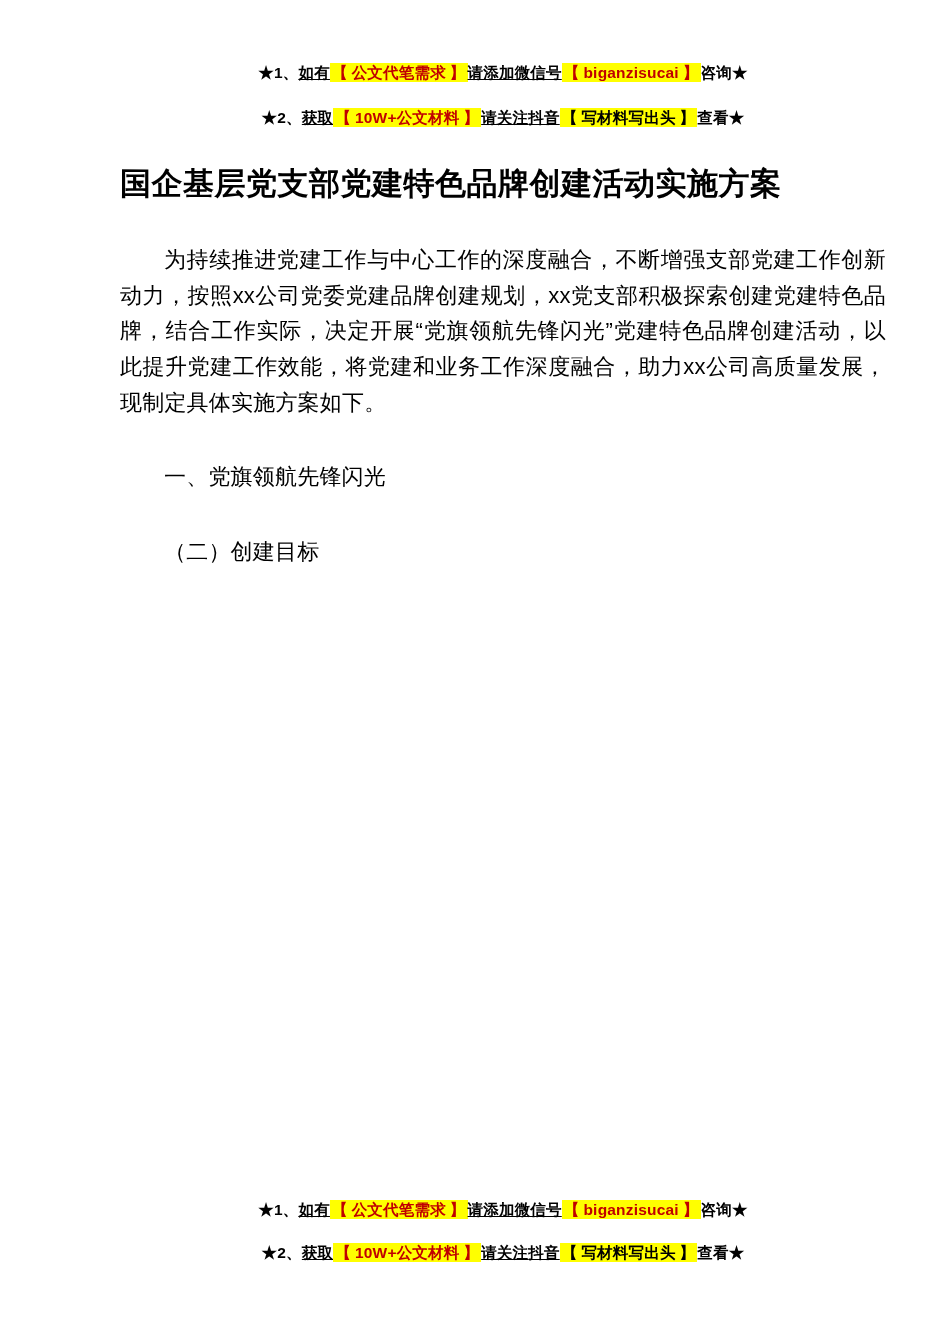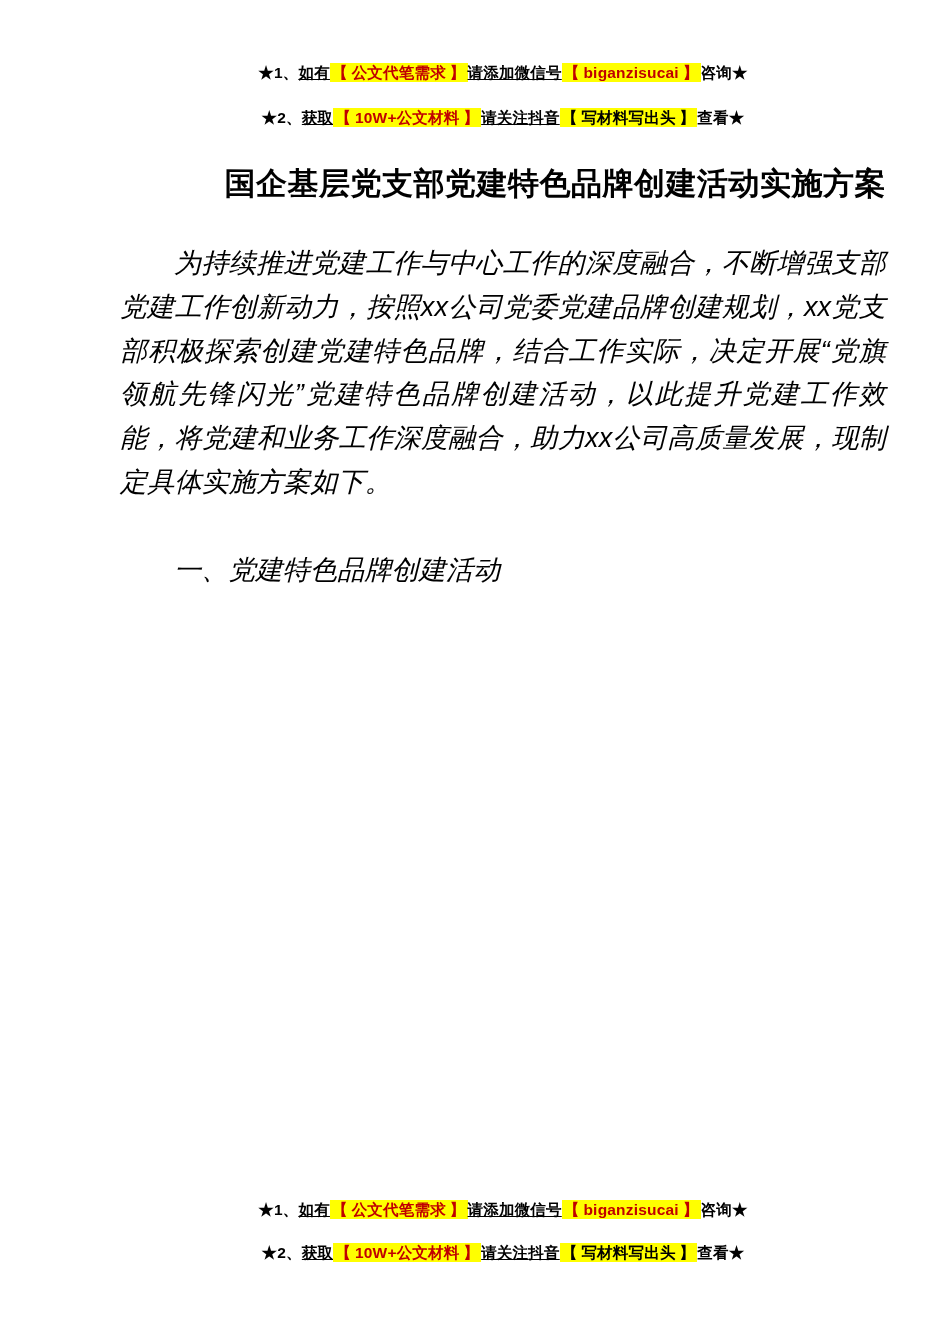--- a/index.html
+++ b/index.html
@@ -46,38 +46,37 @@
   .promo .hl-yellow-black {
     background: #ffff00;
     color: #000000;
     padding: 1px 2px;
   }
   .promo .plain { color: #000000; }
   .promo .ul { text-decoration: underline; }
 
   
   .doc-title {
-    text-align: right;
+    text-align: left;
     font-size: 31px;
     font-weight: bold;
     line-height: 1.32;
     margin-top: 34px;
     letter-spacing: 0.5px;
   }
 
   
   .para {
-    font-size: 27px;
+    font-size: 22px;
     line-height: 1.62;
     text-align: justify;
     text-justify: inter-ideograph;
     text-indent: 2em;
     margin-top: 17px;
     letter-spacing: 0.2px;
-    font-style: italic;
   }
   .para.heading {
     text-indent: 2em;
   }
 
   .spacer { flex: 1 1 auto; }
 
   .promo.bottom-1 { margin-bottom: 20px; }
   .promo.bottom-2 { margin-bottom: 60px; }
 </style>
@@ -90,21 +89,22 @@
     <span class="star">★</span><span class="plain">1、</span><span class="plain ul">如有</span><span class="hl-yellow">【</span><span class="hl-yellow">公文代笔需求</span><span class="hl-yellow">】</span><span class="plain ul">请添加微信号</span><span class="hl-yellow">【</span><span class="hl-yellow">biganzisucai</span><span class="hl-yellow">】</span><span class="plain">咨询</span><span class="star">★</span>
   </div>
 
   <div class="promo top-2">
     <span class="star">★</span><span class="plain">2、</span><span class="plain ul">获取</span><span class="hl-yellow">【</span><span class="hl-yellow">10W+公文材料</span><span class="hl-yellow">】</span><span class="plain ul">请关注</span><span class="plain ul">抖音</span><span class="hl-yellow-black">【</span><span class="hl-yellow-black">写材料写出头</span><span class="hl-yellow-black">】</span><span class="plain">查看</span><span class="star">★</span>
   </div>
 
   <h1 class="doc-title">国企基层党支部党建特色品牌创建活动实施方案</h1>
 
   <p class="para">为持续推进党建工作与中心工作的深度融合，不断增强支部党建工作创新动力，按照xx公司党委党建品牌创建规划，xx党支部积极探索创建党建特色品牌，结合工作实际，决定开展“党旗领航先锋闪光”党建特色品牌创建活动，以此提升党建工作效能，将党建和业务工作深度融合，助力xx公司高质量发展，现制定具体实施方案如下。</p>
-  <p class="para heading">一、党建特色品牌创建活动</p>
+  <p class="para heading">一、党旗领航先锋闪光</p>
+  <p class="para heading">（二）创建目标</p>
 
   <div class="spacer"></div>
 
   <div class="promo bottom-1">
     <span class="star">★</span><span class="plain">1、</span><span class="plain ul">如有</span><span class="hl-yellow">【</span><span class="hl-yellow">公文代笔需求</span><span class="hl-yellow">】</span><span class="plain ul">请添加微信号</span><span class="hl-yellow">【</span><span class="hl-yellow">biganzisucai</span><span class="hl-yellow">】</span><span class="plain">咨询</span><span class="star">★</span>
   </div>
 
   <div class="promo bottom-2">
     <span class="star">★</span><span class="plain">2、</span><span class="plain ul">获取</span><span class="hl-yellow">【</span><span class="hl-yellow">10W+公文材料</span><span class="hl-yellow">】</span><span class="plain ul">请关注</span><span class="plain ul">抖音</span><span class="hl-yellow-black">【</span><span class="hl-yellow-black">写材料写出头</span><span class="hl-yellow-black">】</span><span class="plain">查看</span><span class="star">★</span>
   </div>

